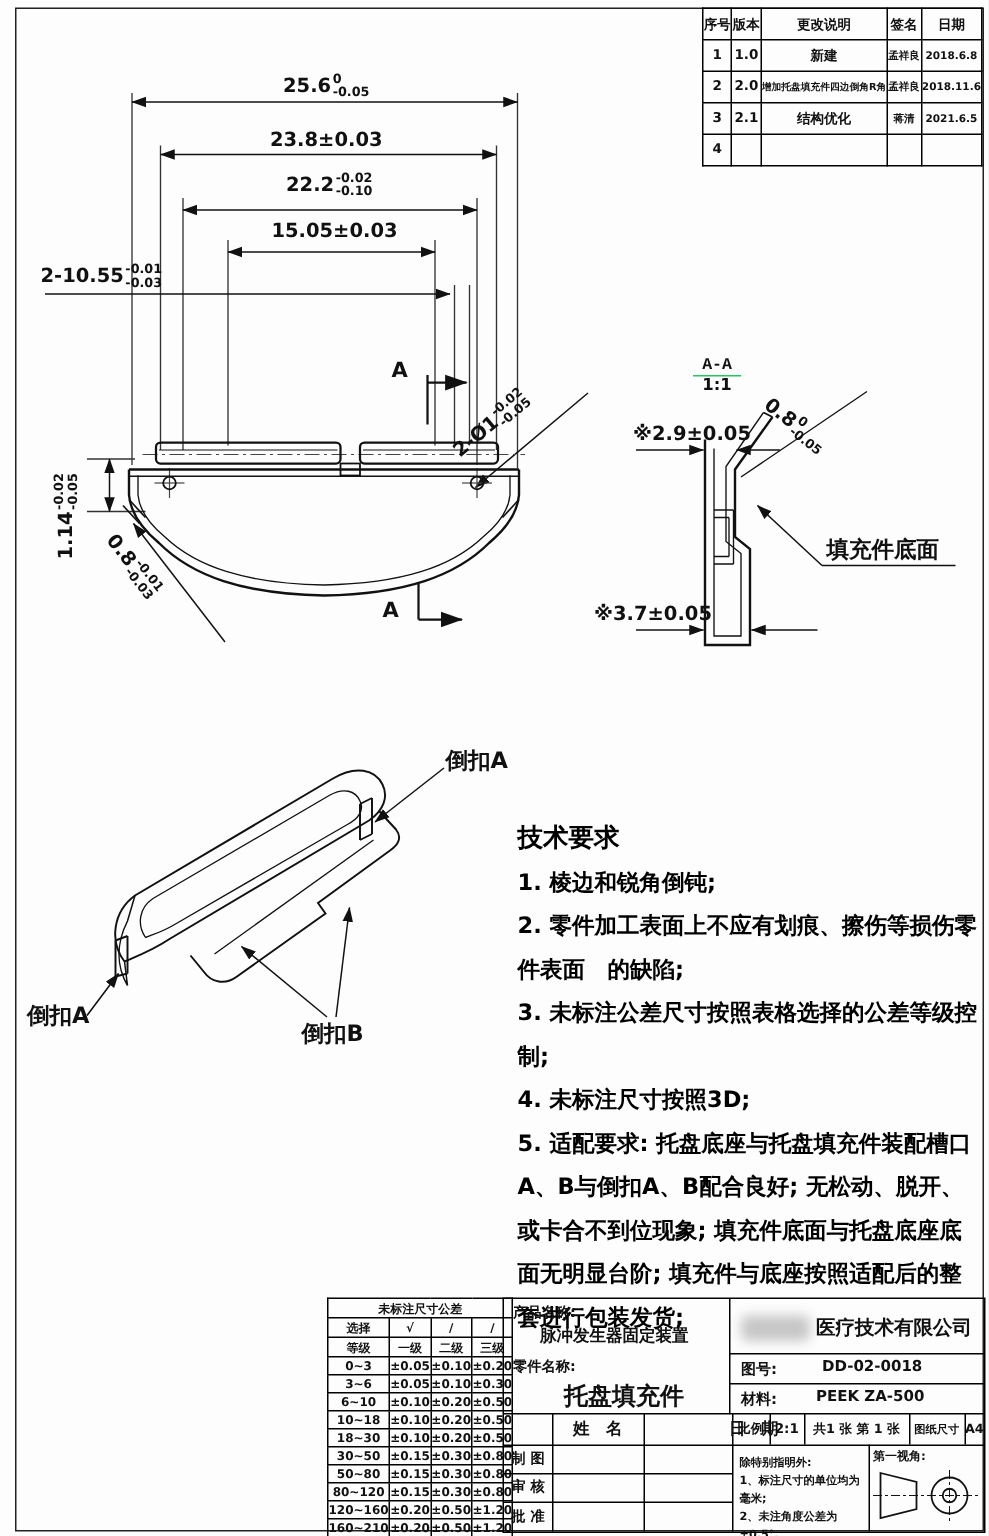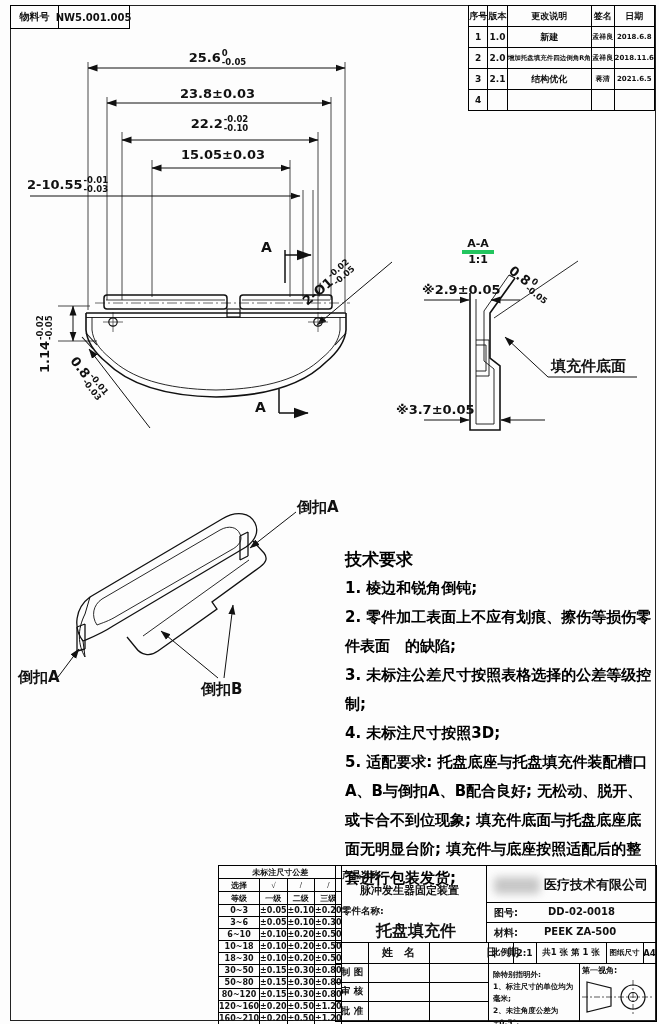--- a/index.html
+++ b/index.html
@@ -125,24 +125,20 @@
       <path d="M249,560 L143,636" stroke-width="0.9"></path>
     </g>
     <g stroke="#111" stroke-width="1" fill="none">
       <line x1="296" y1="512" x2="250" y2="548" marker-end="url(#arr)"></line>
       <line x1="58" y1="677" x2="79" y2="649" marker-end="url(#arr)"></line>
       <line x1="218" y1="678" x2="161" y2="631" marker-end="url(#arr)"></line>
       <line x1="224" y1="678" x2="233" y2="605" marker-end="url(#arr)"></line>
     </g>
   </svg>
 
-  <div class="abs" style="left:10px;top:5px;display:flex;">
-    <div class="boxcell" style="width:47px;height:22px;justify-content:center;font-size:10px;">物料号</div>
-    <div class="boxcell" style="width:70px;height:22px;justify-content:center;font-size:10px;margin-left:-1.5px;">NW5.001.005</div>
-  </div>
 
   <table class="abs" id="revtab" style="left:468px;top:5px;width:187px;">
     <tbody>
         <tr style="height:21px;font-size:9px;padding-left:48px;">
       <th style="width:21px;">序号</th>
       <th style="width:23px;">版本</th>
       <th style="width:83px;">更改说明</th>
       <th style="width:28px;">签名</th>
       <th style="width:32px;">日期</th>
     </tr>
@@ -222,21 +218,21 @@
     <span>0.8</span>
     <span class="stack">
         <span>-0.01</span>
         <span>-0.03</span>
       </span>
   </div>
   <div class="abs secletter" style="left:261px;top:239px;">A</div>
   <div class="abs secletter" style="left:255px;top:399px;">A</div>
 
   <div class="abs" style="left:462px;top:238px;width:32px;text-align:center;font-weight:bold;font-size:11px;line-height:12px;">
-    <div style="border-bottom:4px solid #22c55e;">A-A</div>
+    <div style="border-bottom:1px solid #22c55e;font-family:Liberation Mono, monospace;">A-A</div>
     <div>1:1</div>
   </div>
   <div class="abs dimtxt" style="left:422px;top:282px;">※2.9±0.05</div>
   <div class="abs dimtxt rot" style="left:516px;top:262px;transform:rotate(38deg);">
     <span>0.8</span>
     <span class="stack">
         <span>0</span>
         <span>-0.05</span>
       </span>
   </div>
@@ -254,21 +250,21 @@
     <div>3. 未标注公差尺寸按照表格选择的公差等级控制;</div>
     <div>4. 未标注尺寸按照3D;</div>
     <div>5. 适配要求: 托盘底座与托盘填充件装配槽口A、B与倒扣A、B配合良好; 无松动、脱开、或卡合不到位现象; 填充件底面与托盘底座底面无明显台阶; 填充件与底座按照适配后的整套进行包装发货;</div>
   </div>
 
   <table class="abs" id="toltab" style="left:218px;top:865px;width:117px;">
     <tbody>
         <tr style="height:13px;">
           <td colspan="4">未标注尺寸公差</td>
         </tr>
-    <tr style="height:13px;font-family:Liberation Serif, serif;">
+    <tr style="height:13px;">
       <td style="width:42px;">选择</td>
       <td style="width:25px;">√</td>
       <td style="width:25px;">/</td>
       <td style="width:25px;">/</td>
     </tr>
     <tr style="height:13px;">
       <td>等级</td>
       <td>一级</td>
       <td>二级</td>
       <td>三级</td>

